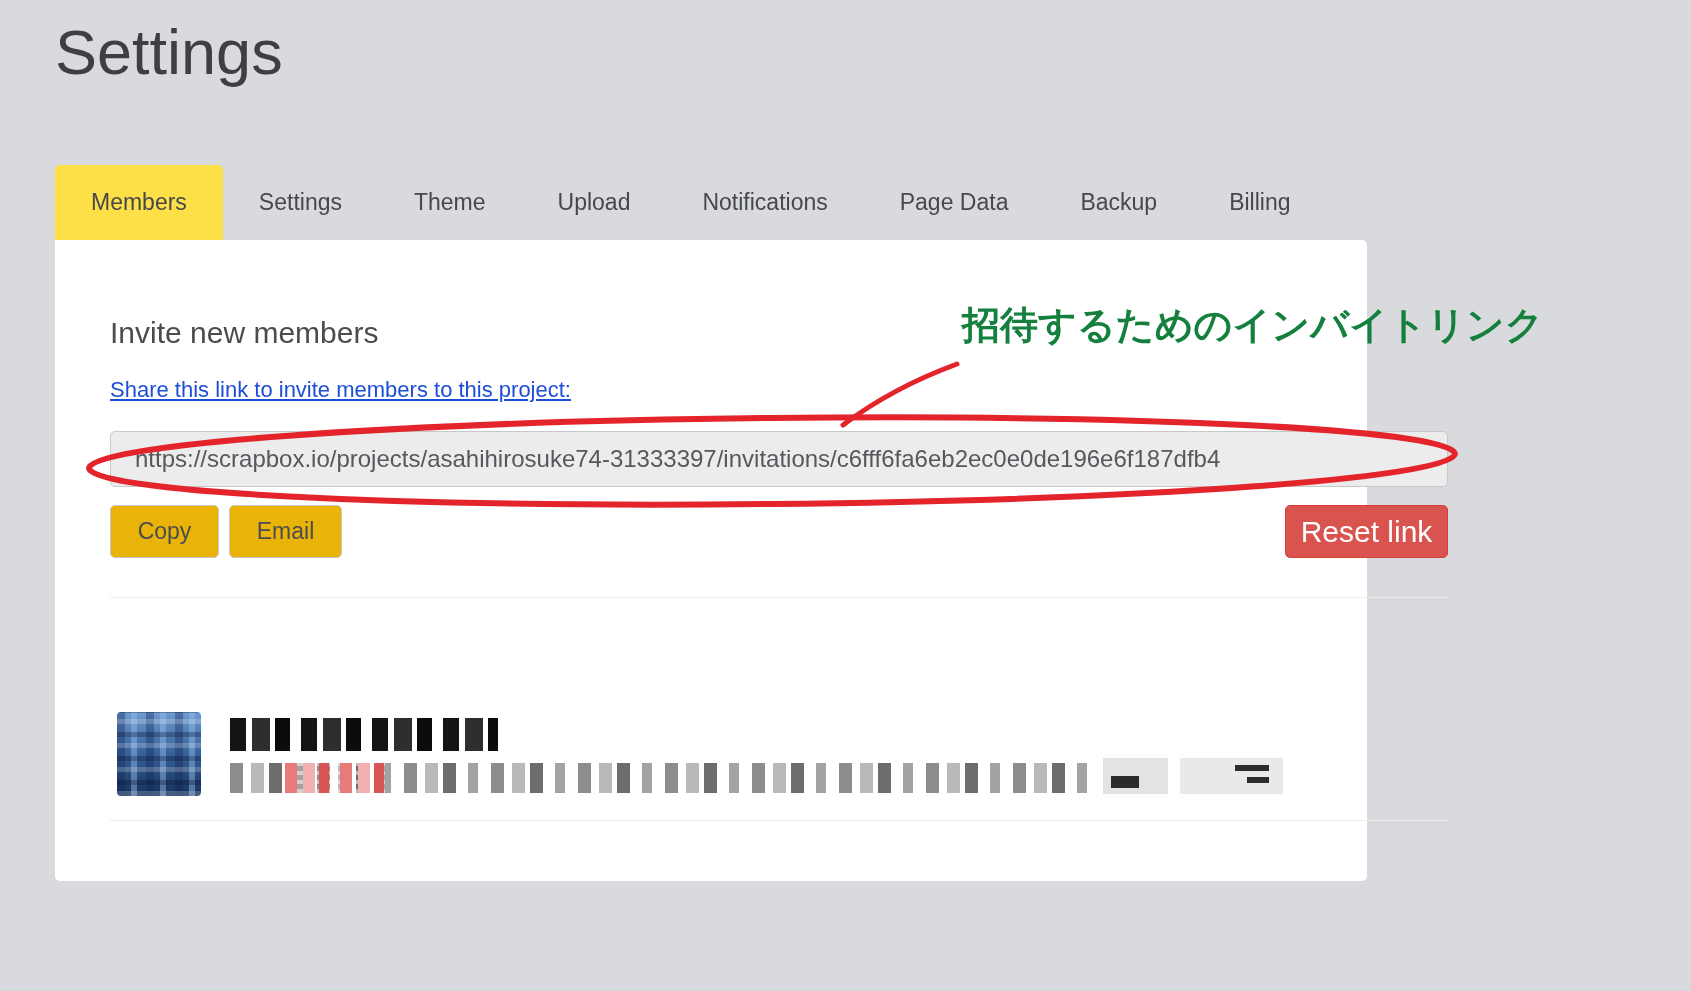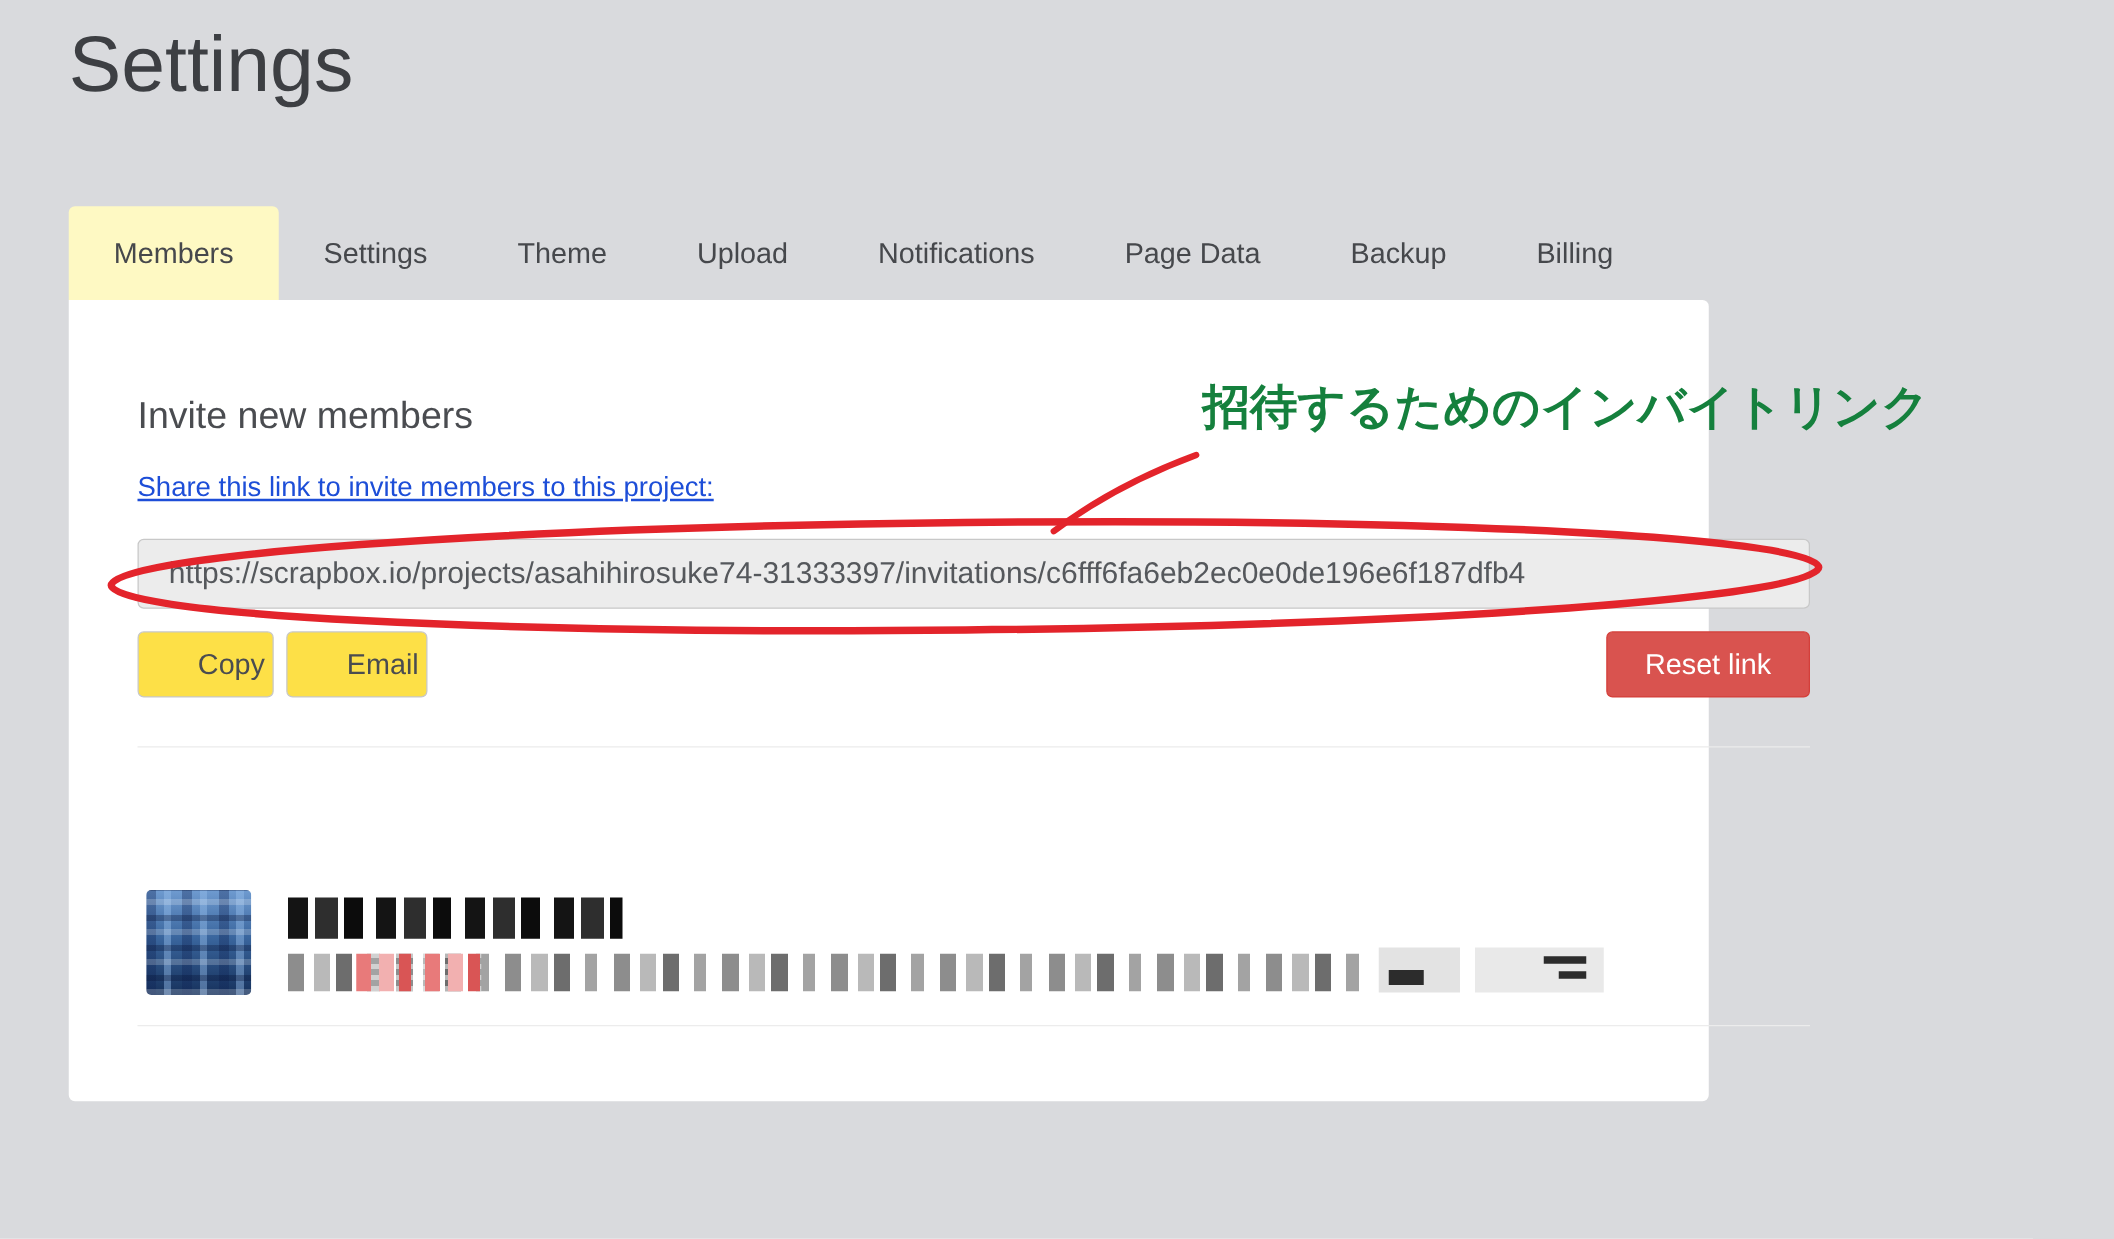--- a/index.html
+++ b/index.html
@@ -16,21 +16,21 @@
   }
   
   .tabs {
     position:absolute; left:55px; top:165px; height:75px;
     display:flex; align-items:stretch;
   }
   .tab {
     padding:0 36px; display:flex; align-items:center;
     font-size:23px; color:#46484c; cursor:pointer; white-space:nowrap;
   }
-  .tab.active { background:#fef9c3; border-radius:5px 5px 0 0;text-align:center; }
+  .tab.active { background:#fde047; border-radius:5px 5px 0 0;text-align:center; }
   
   .card {
     position:absolute; left:55px; top:240px; width:1312px; height:641px;
     background:#ffffff; border-radius:0 5px 5px 5px;
   }
   .invite-heading {
     position:absolute; left:55px; top:76px;
     font-size:30px; font-weight:400; color:#4a4c50;
   }
   .invite-desc {
@@ -38,31 +38,31 @@
     font-size:22px; color:#1d4ed8;text-decoration:underline;
   }
   .invite-link-input {
     position:absolute; left:55px; top:191px; width:1338px; height:56px;
     background:#ececec; border:1px solid #c8c8c8; border-radius:5px;
     font-family:"Liberation Sans", sans-serif;
     font-size:24px; color:#55585c; padding:0 24px; outline:none;
   }
   .btn {
     position:absolute; top:265px; height:53px;
-    background:#fde047; border:1px solid #c8c8c8; border-radius:5px;
+    background:#eab308; border:1px solid #c8c8c8; border-radius:5px;
     font-family:"Liberation Sans", sans-serif;
-    font-size:23px; color:#4a4c50; cursor:pointer;text-align:right;
+    font-size:23px; color:#4a4c50; cursor:pointer;
   }
   .btn-copy  { left:55px;  width:109px; }
   .btn-email { left:174px; width:113px; }
   .btn-reset {
     position:absolute; top:265px; left:1230px; width:163px; height:53px;
     background:#d9534f; border:1px solid #d43f3a; border-radius:5px;
     font-family:"Liberation Sans", sans-serif;
-    font-size:23px; color:#ffffff; cursor:pointer;
+    font-size:30px; color:#ffffff; cursor:pointer;
   }
   .divider {
     position:absolute; left:55px; width:1338px; height:1px; background:#ececec;
   }
   .divider.top    { top:357px; }
   .divider.bottom { top:580px; }
   .members-heading {
     position:absolute; left:55px; top:396px;
     font-size:30px; font-weight:400; color:#3f4145;
   }

